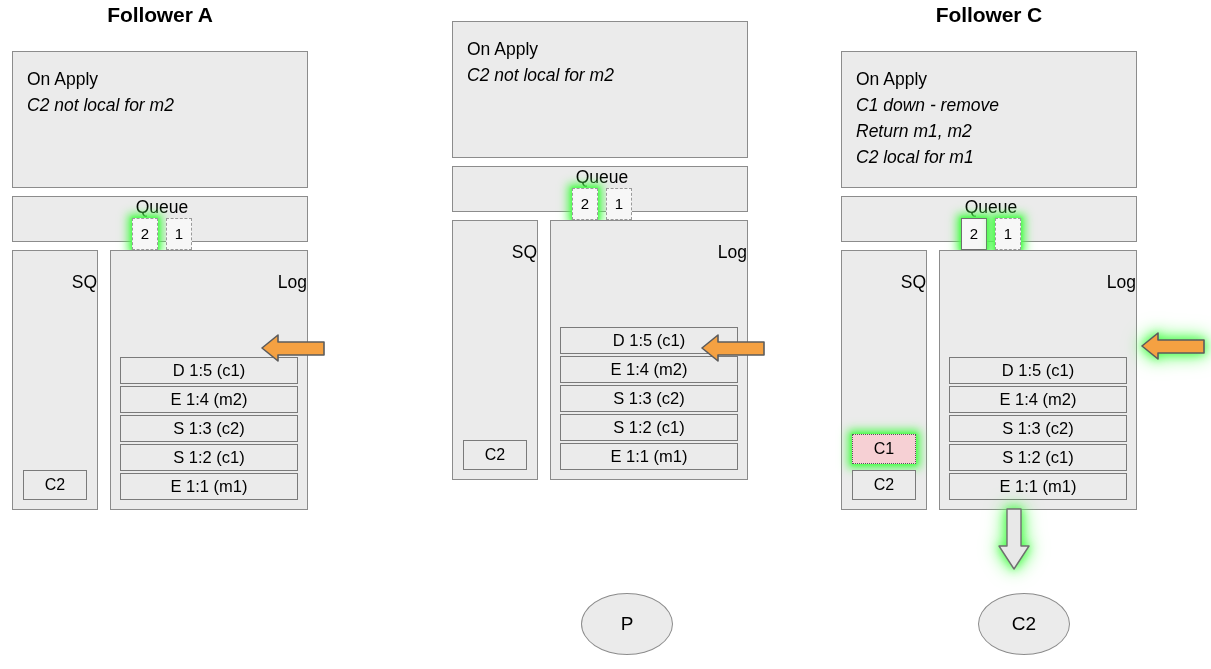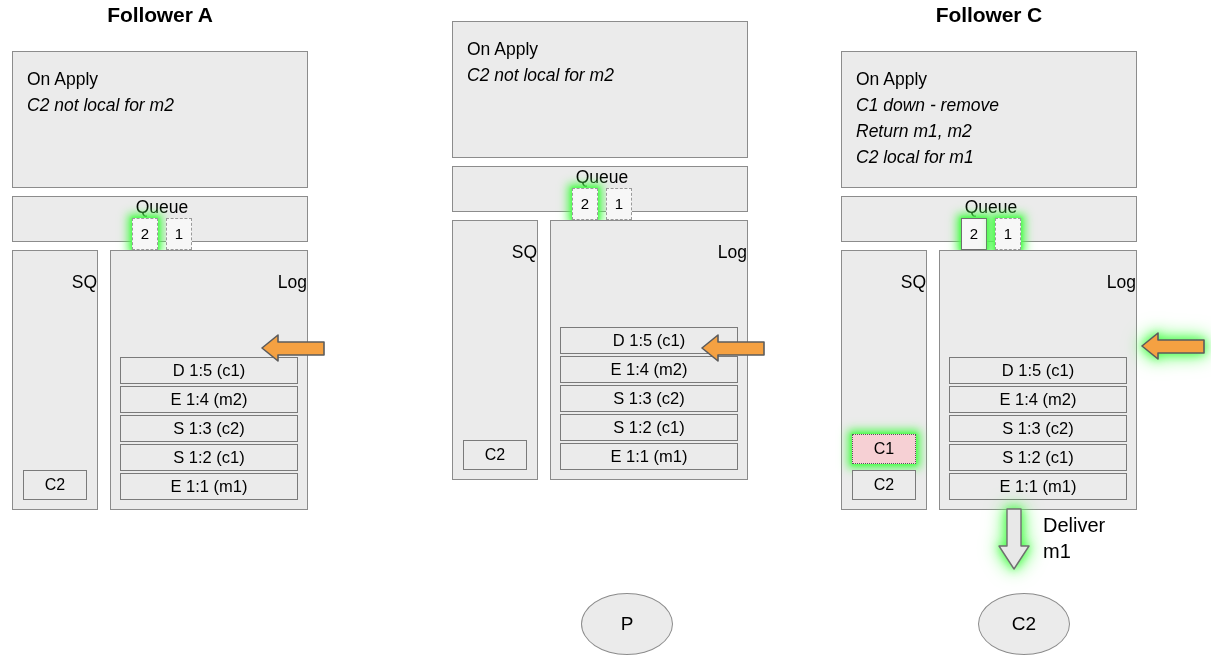--- a/index.html
+++ b/index.html
@@ -337,18 +337,16 @@
     <polygon points="0,15 16,2 16,9 62,9 62,22 16,22 16,28" fill="#f5a142" stroke="#5c5c5c" stroke-width="1.6" stroke-linejoin="round"></polygon>
   </svg>
 </div>
 
 <div class="deliver">
   <div class="deliver-arrow">
     <svg width="34" height="62" viewBox="0 0 34 62">
       <polygon points="17,61 2,38 10,38 10,1 24,1 24,38 32,38" fill="#e8e8e8" stroke="#6f6f6f" stroke-width="1.4" stroke-linejoin="round"></polygon>
     </svg>
   </div>
-  <div class="deliver-text">Deliver
-m1</div>
 </div>
 
 <div class="node-ellipse ellipse-p">P</div>
 <div class="node-ellipse ellipse-c2">C2</div>
 
 </body></html>

